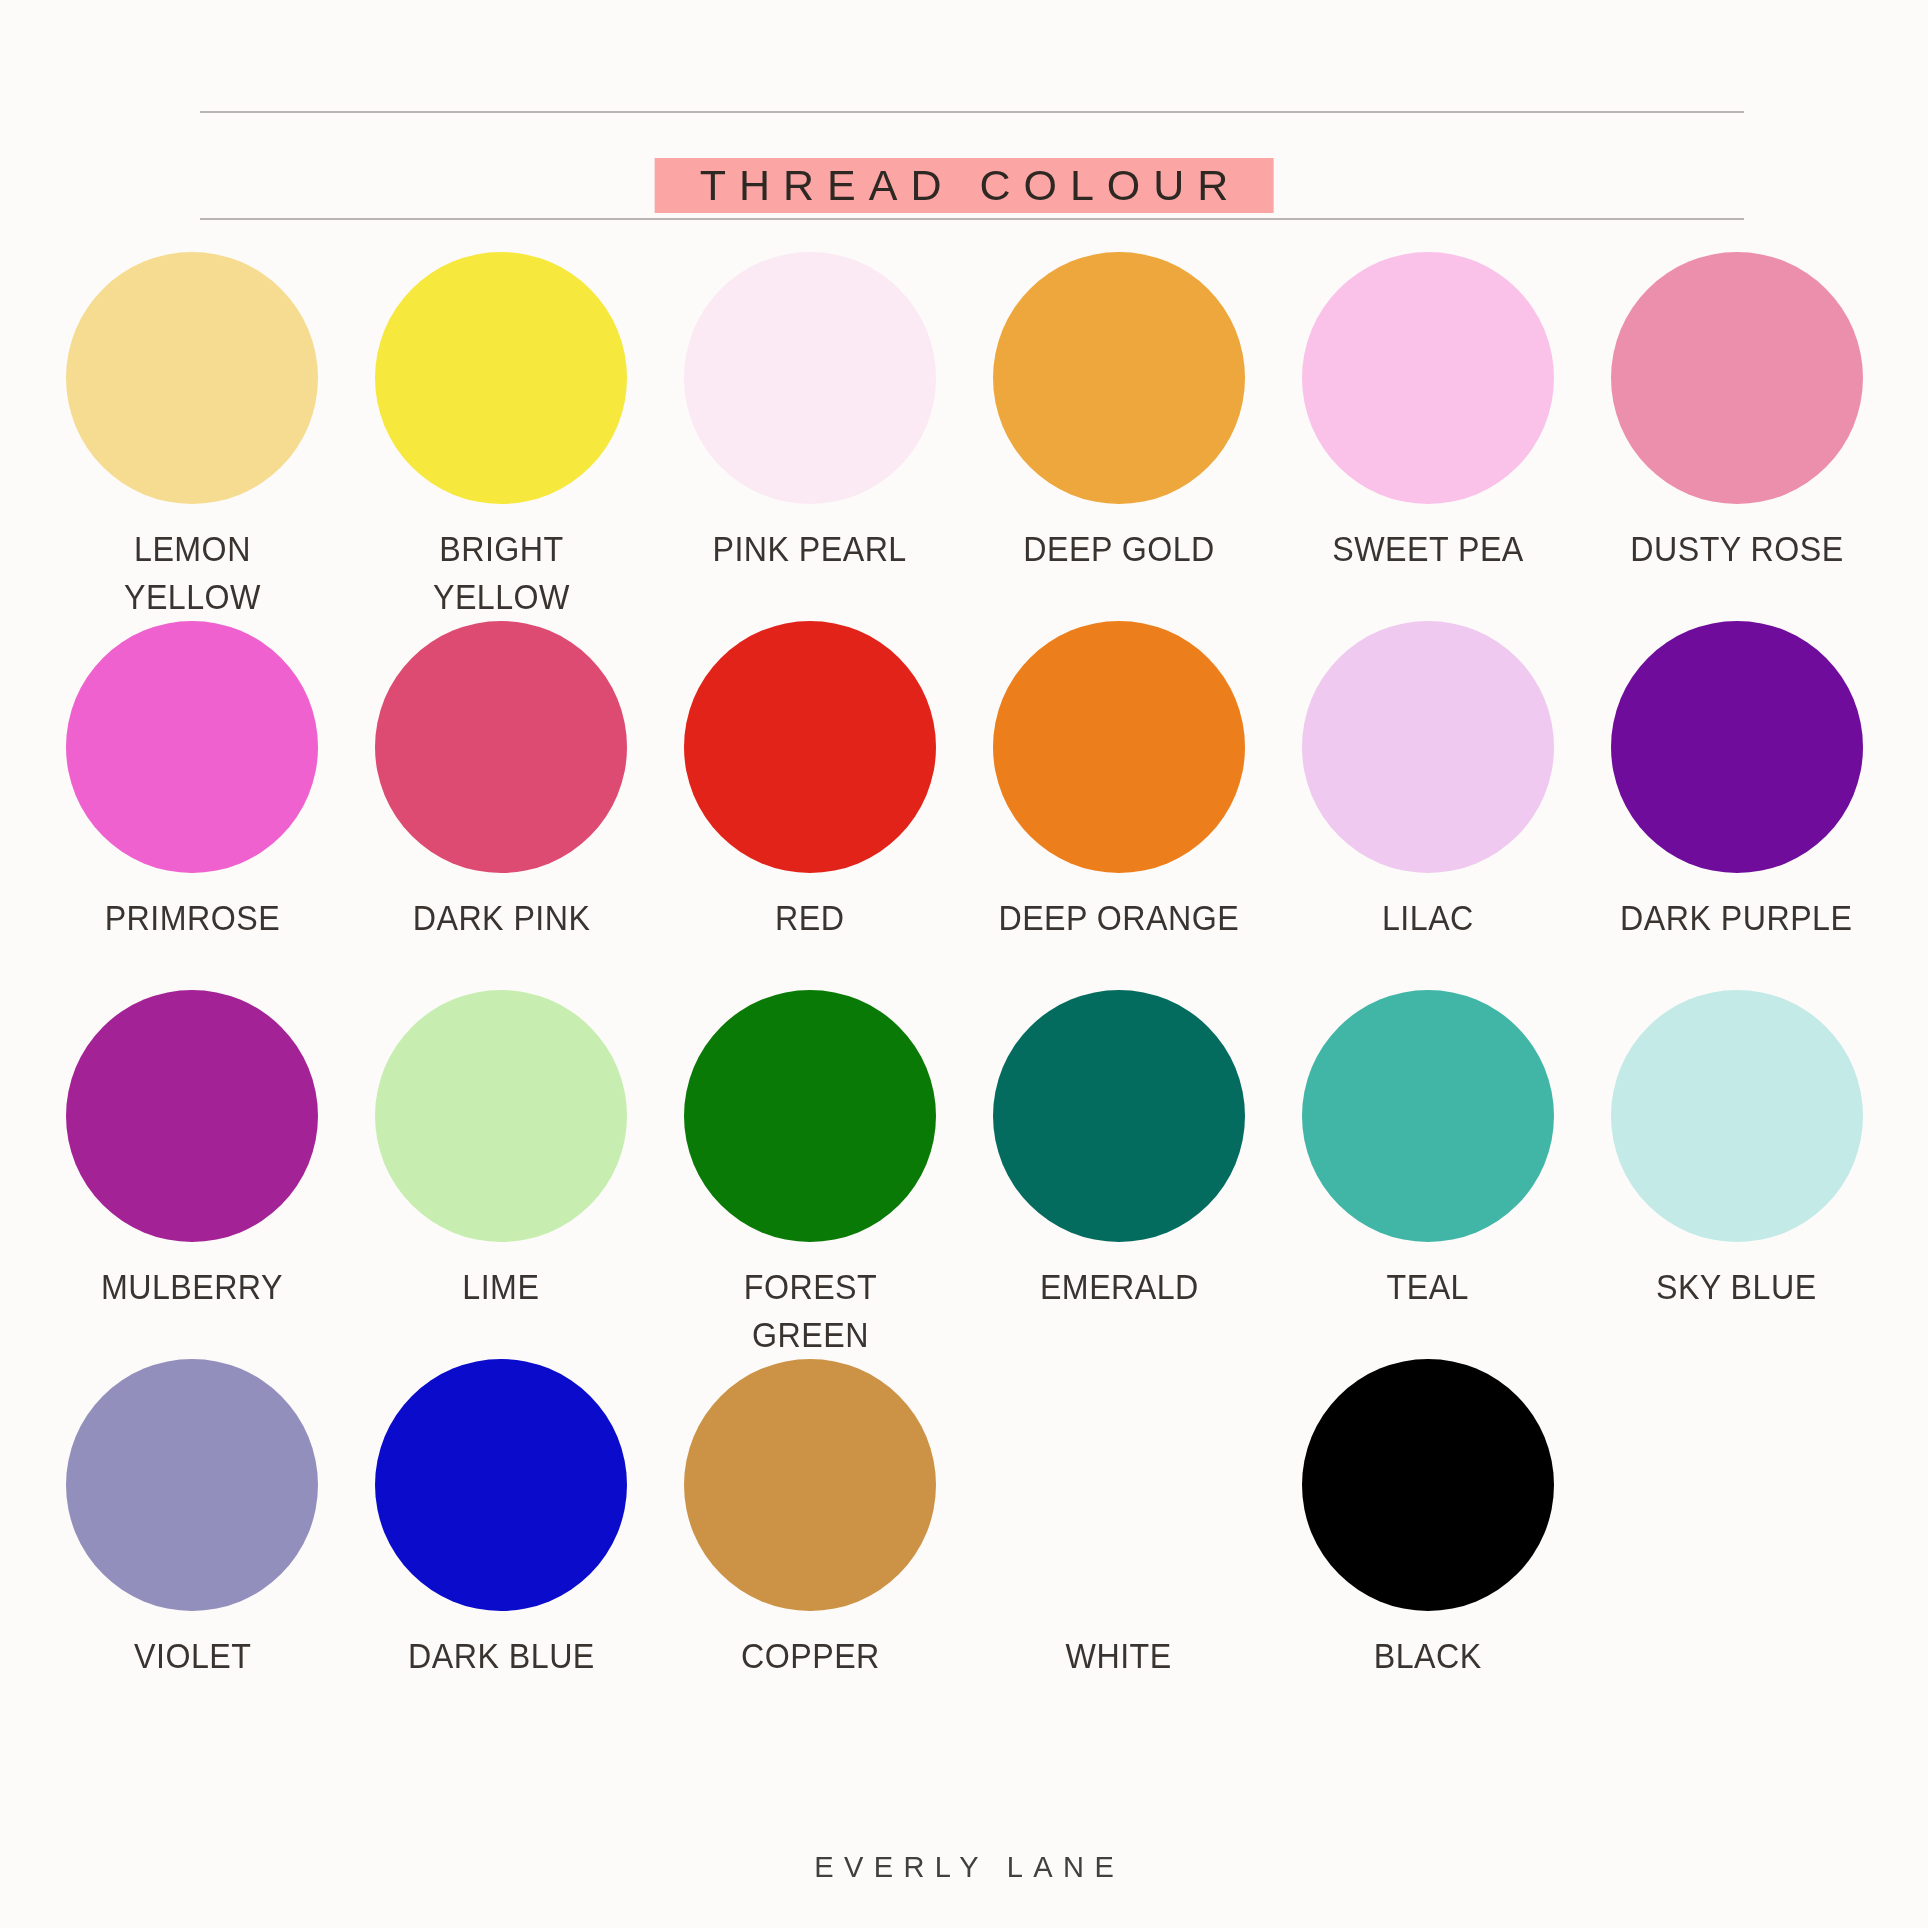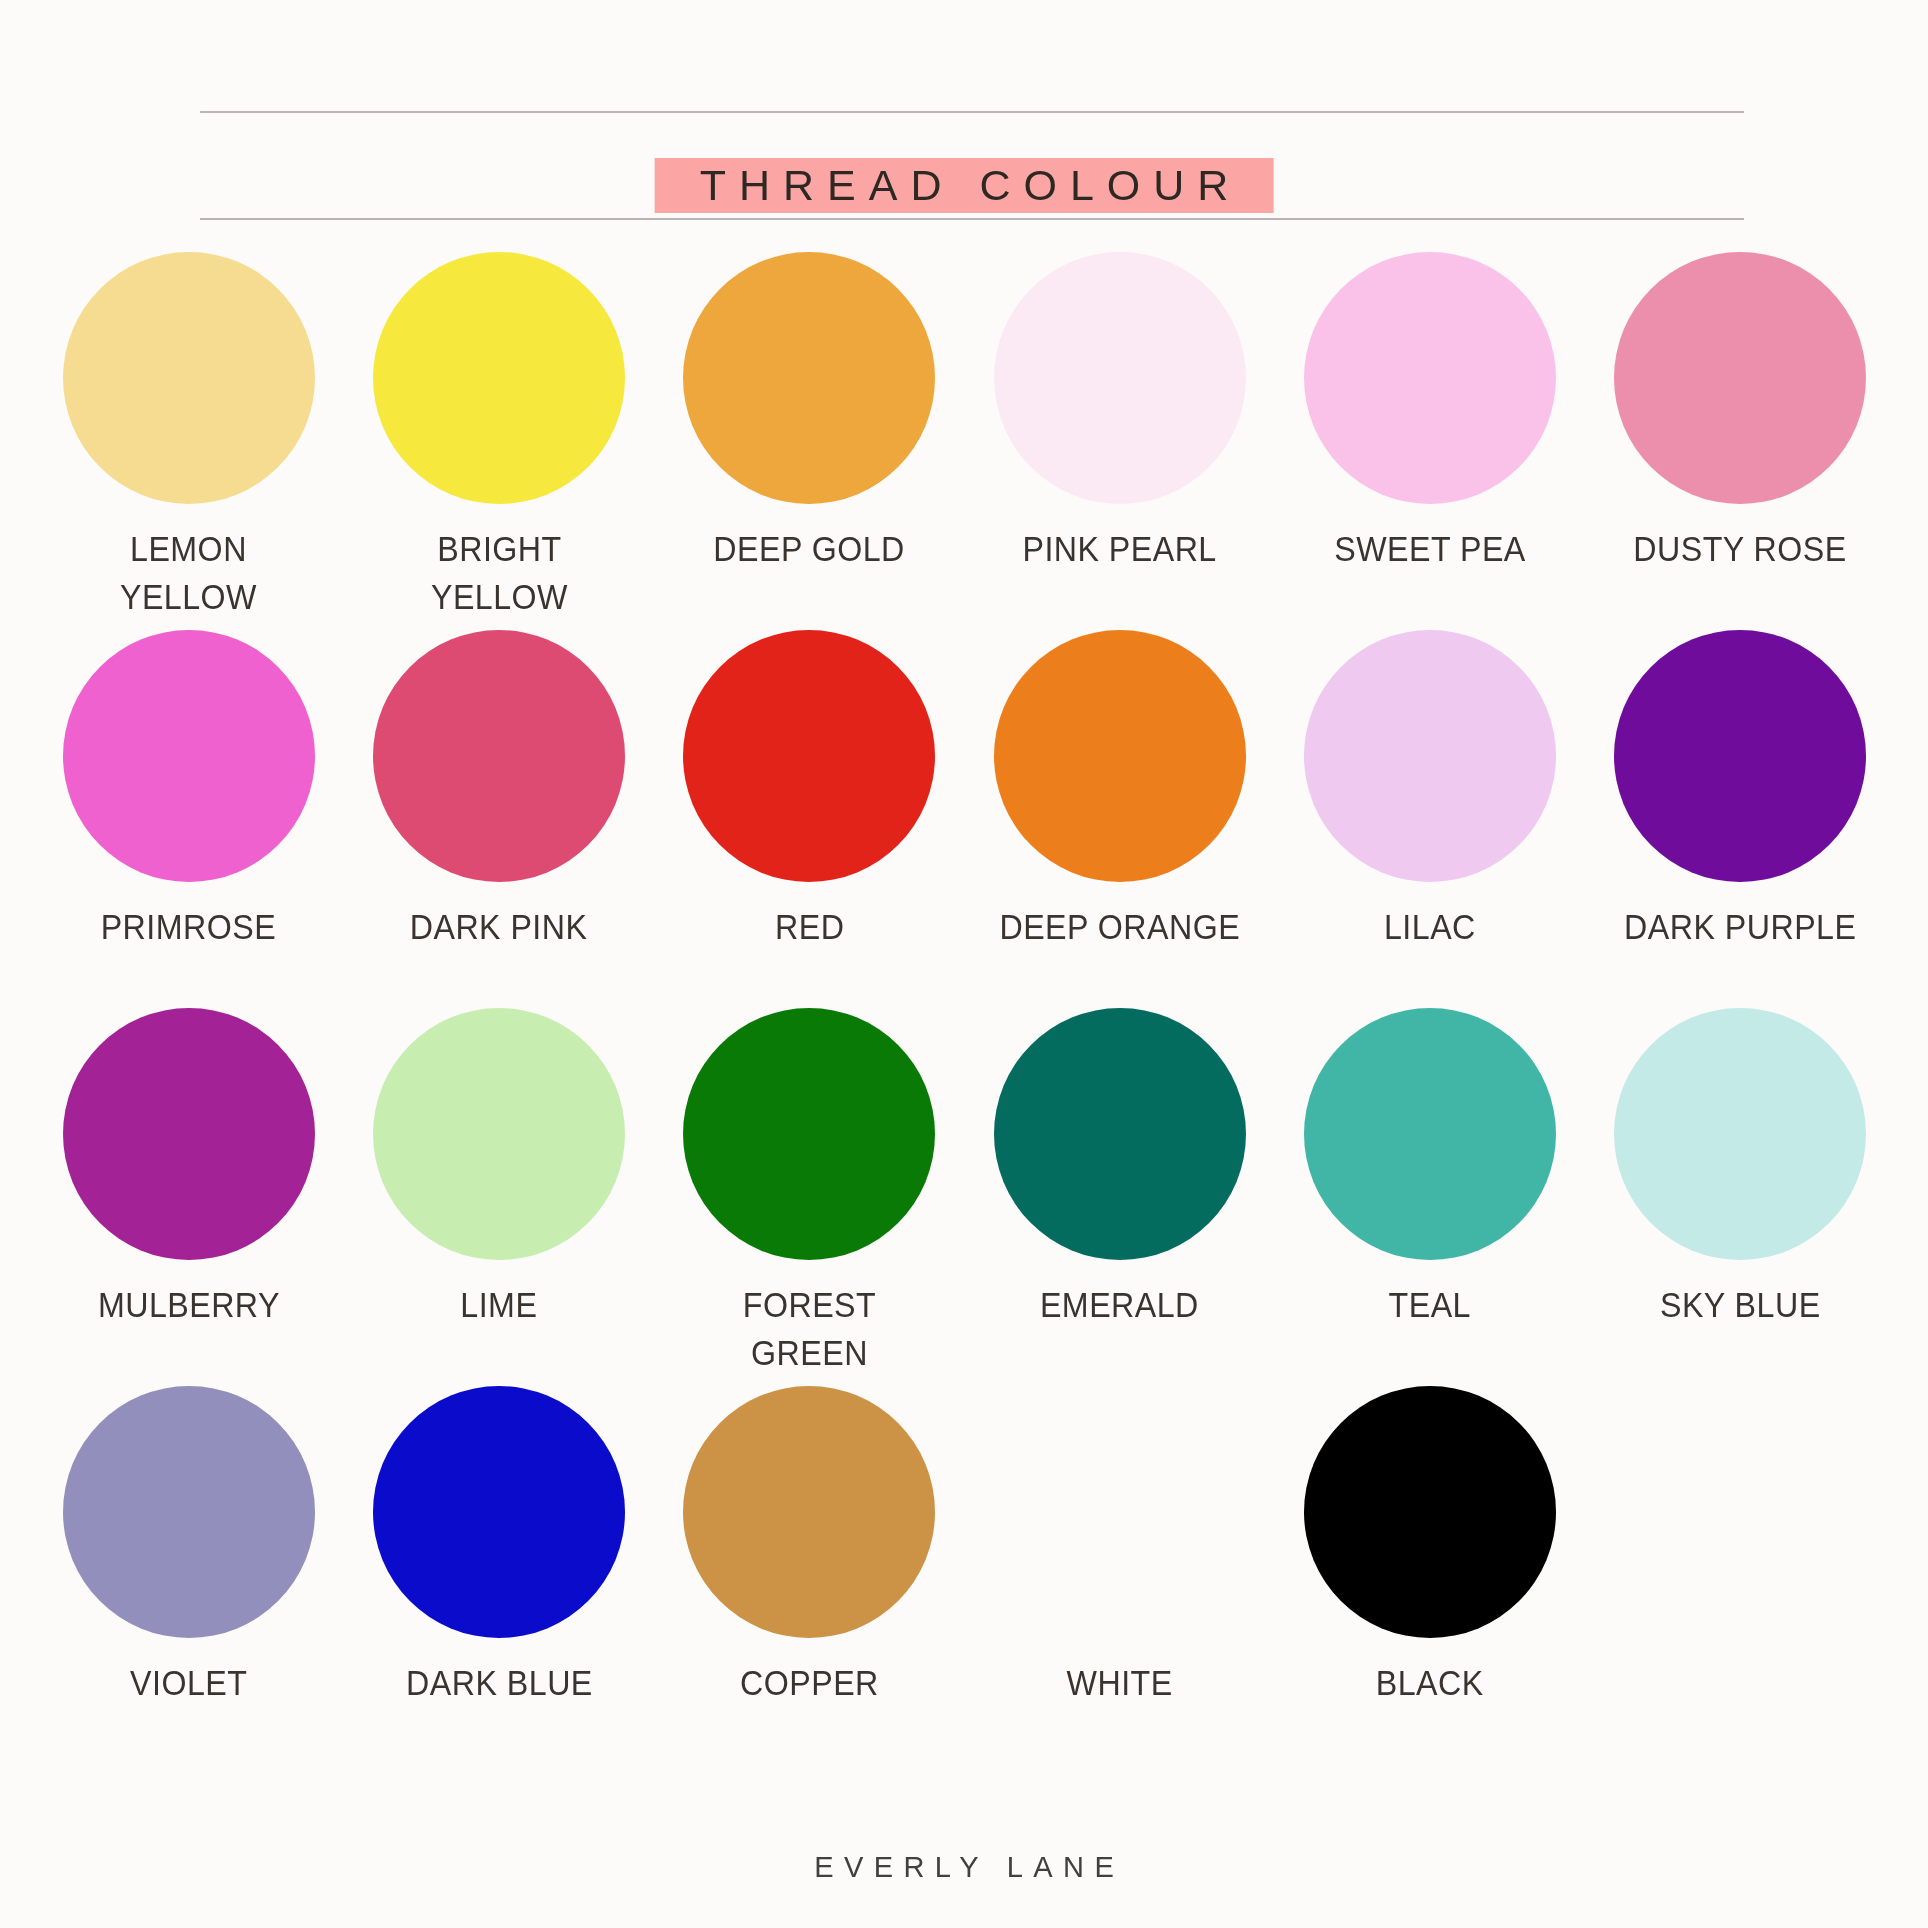--- a/index.html
+++ b/index.html
@@ -62,21 +62,20 @@
   .grid {
     position: absolute;
     left: 38px;
     top: 252px;
     width: 1853px;
     display: grid;
     grid-template-columns: repeat(6, 1fr);
     grid-auto-rows: 369px;
     row-gap: 0px;
     column-gap: 0px;
-    gap: 9px;
   }
 
   .cell {
     position: relative;
     display: flex;
     flex-direction: column;
     align-items: center;
   }
 
   .dot {
@@ -133,27 +132,27 @@
 YELLOW</div>
     </div>
 
     <div class="cell">
       <div class="dot" style="background:#F6E83C"></div>
       <div class="swatch-label" style="color: rgb(58, 52, 48);">BRIGHT
 YELLOW</div>
     </div>
 
     <div class="cell">
+      <div class="dot" style="background:#FBE9F4"></div>
+      <div class="swatch-label" style="color: rgb(58, 52, 48);">PINK PEARL</div>
+    </div>
+
+    <div class="cell">
       <div class="dot" style="background:#EDA73C"></div>
       <div class="swatch-label" style="color: rgb(58, 52, 48);">DEEP GOLD</div>
-    </div>
-
-    <div class="cell">
-      <div class="dot" style="background:#FBE9F4"></div>
-      <div class="swatch-label" style="color: rgb(58, 52, 48);">PINK PEARL</div>
     </div>
 
     <div class="cell">
       <div class="dot" style="background:#FAC2E8"></div>
       <div class="swatch-label" style="color: rgb(58, 52, 48);">SWEET PEA</div>
     </div>
 
     <div class="cell">
       <div class="dot" style="background:#EC8FAD"></div>
       <div class="swatch-label" style="color: rgb(58, 52, 48);">DUSTY ROSE</div>

